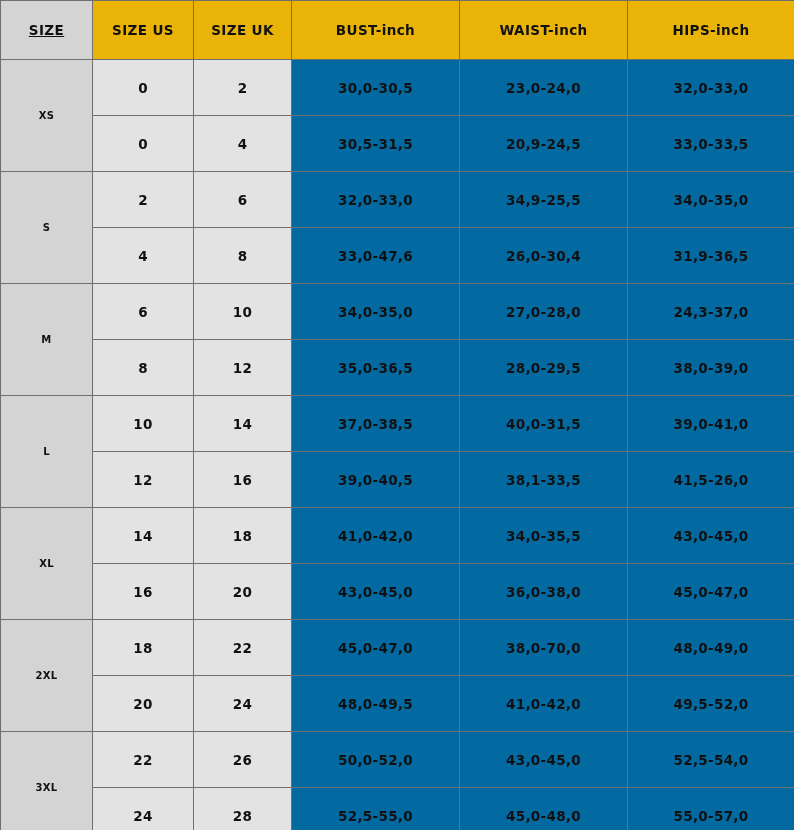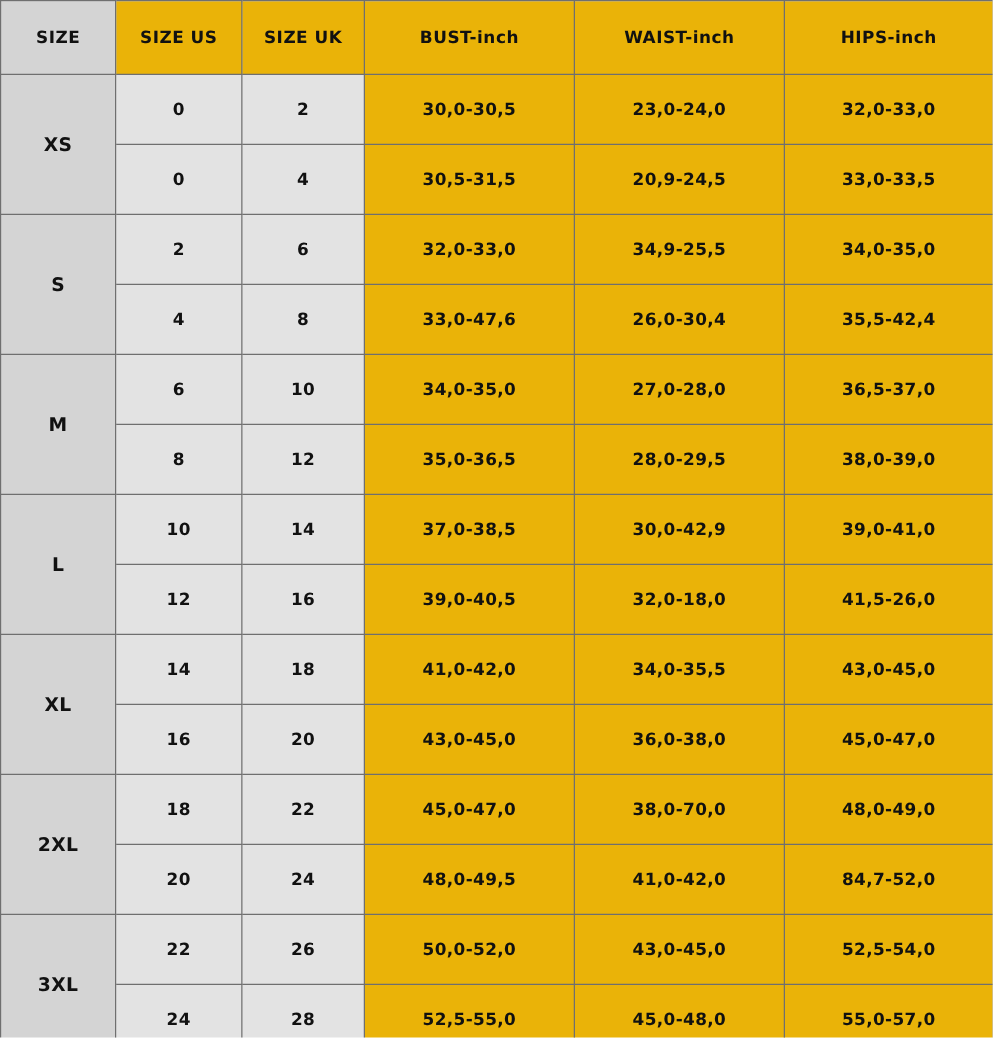--- a/index.html
+++ b/index.html
@@ -37,36 +37,37 @@
   col.c-hips    { width: 167px; }
 
   thead th {
     height: 58px;
     font-size: 13.5px;
     letter-spacing: 0.4px;
     background: #eab308;
   }
   thead th.hdr-shade {
     background: #d4d4d4;
+    text-decoration: underline;
   }
 
   tbody td {
     height: 55px;
     font-size: 13.5px;
     letter-spacing: 0.3px;
   }
   td.size-cell {
     background: #d4d4d4;
-    font-size: 15px;
+    font-size: 10px;
   }
   td.us-cell, td.uk-cell {
     background: #e3e3e3;
   }
   td.meas-cell {
-    background: #eab308;
+    background: #0369a1;
   }
 </style>
 </head>
 <body>
 
 <table class="size-chart">
   <colgroup>
     <col class="c-size">
     <col class="c-us">
     <col class="c-uk">
@@ -108,52 +109,52 @@
       <td class="uk-cell">6</td>
       <td class="meas-cell">32,0-33,0</td>
       <td class="meas-cell">34,9-25,5</td>
       <td class="meas-cell">34,0-35,0</td>
     </tr>
     <tr>
       <td class="us-cell">4</td>
       <td class="uk-cell">8</td>
       <td class="meas-cell">33,0-47,6</td>
       <td class="meas-cell">26,0-30,4</td>
-      <td class="meas-cell">35,5-42,4</td>
+      <td class="meas-cell">31,9-36,5</td>
     </tr>
 
     <tr>
       <td class="size-cell" rowspan="2">M</td>
       <td class="us-cell">6</td>
       <td class="uk-cell">10</td>
       <td class="meas-cell">34,0-35,0</td>
       <td class="meas-cell">27,0-28,0</td>
-      <td class="meas-cell">36,5-37,0</td>
+      <td class="meas-cell">24,3-37,0</td>
     </tr>
     <tr>
       <td class="us-cell">8</td>
       <td class="uk-cell">12</td>
       <td class="meas-cell">35,0-36,5</td>
       <td class="meas-cell">28,0-29,5</td>
       <td class="meas-cell">38,0-39,0</td>
     </tr>
 
     <tr>
       <td class="size-cell" rowspan="2">L</td>
       <td class="us-cell">10</td>
       <td class="uk-cell">14</td>
       <td class="meas-cell">37,0-38,5</td>
-      <td class="meas-cell">30,0-42,9</td>
+      <td class="meas-cell">40,0-31,5</td>
       <td class="meas-cell">39,0-41,0</td>
     </tr>
     <tr>
       <td class="us-cell">12</td>
       <td class="uk-cell">16</td>
       <td class="meas-cell">39,0-40,5</td>
-      <td class="meas-cell">32,0-18,0</td>
+      <td class="meas-cell">38,1-33,5</td>
       <td class="meas-cell">41,5-26,0</td>
     </tr>
 
     <tr>
       <td class="size-cell" rowspan="2">XL</td>
       <td class="us-cell">14</td>
       <td class="uk-cell">18</td>
       <td class="meas-cell">41,0-42,0</td>
       <td class="meas-cell">34,0-35,5</td>
       <td class="meas-cell">43,0-45,0</td>
@@ -172,21 +173,21 @@
       <td class="uk-cell">22</td>
       <td class="meas-cell">45,0-47,0</td>
       <td class="meas-cell">38,0-70,0</td>
       <td class="meas-cell">48,0-49,0</td>
     </tr>
     <tr>
       <td class="us-cell">20</td>
       <td class="uk-cell">24</td>
       <td class="meas-cell">48,0-49,5</td>
       <td class="meas-cell">41,0-42,0</td>
-      <td class="meas-cell">84,7-52,0</td>
+      <td class="meas-cell">49,5-52,0</td>
     </tr>
 
     <tr>
       <td class="size-cell" rowspan="2">3XL</td>
       <td class="us-cell">22</td>
       <td class="uk-cell">26</td>
       <td class="meas-cell">50,0-52,0</td>
       <td class="meas-cell">43,0-45,0</td>
       <td class="meas-cell">52,5-54,0</td>
     </tr>

